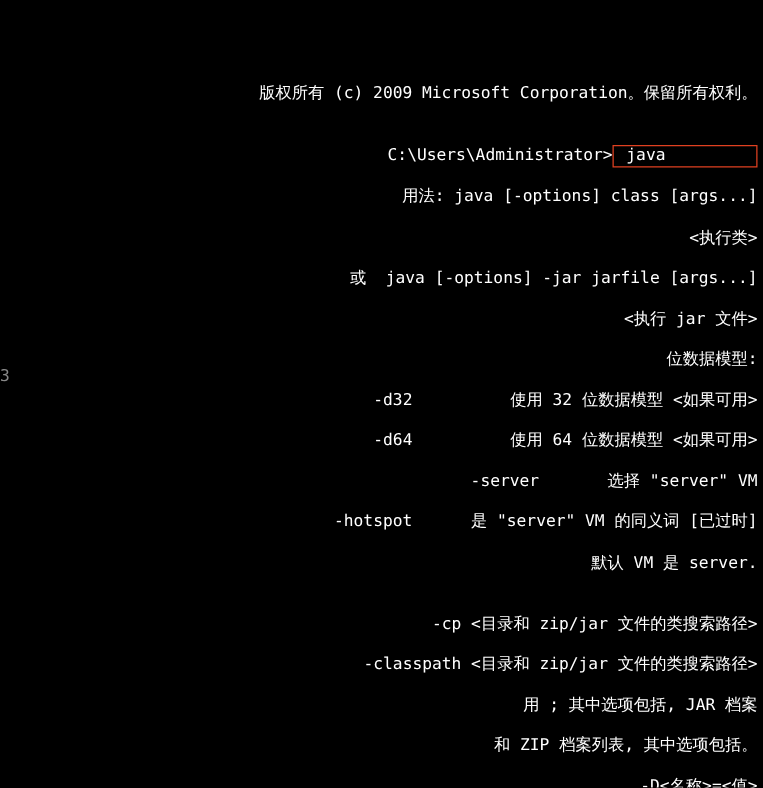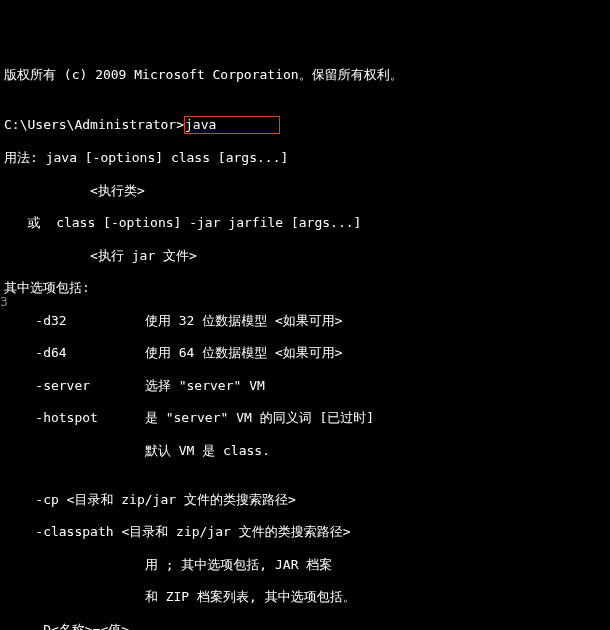--- a/index.html
+++ b/index.html
@@ -14,52 +14,53 @@
       font-size: 13px;
       line-height: 1.25;
       padding: 2px 4px;
       width: 610px;
       height: 630px;
       overflow: hidden;
       white-space: pre;
     }
     .line {
       white-space: pre;
+      text-align: right;
     }
     .highlight-box {
       border: 1px solid #e04020;
-      padding: 0 0;
+      padding: 0 10px;
       display: inline-block;
     }
     .left-clip {
       position: absolute;
       left: 0;
       top: 294px;
       color: #888;
       font-size: 13px;
     }
   </style>
 </head>
 <body>
 
 
 
 <div class="line">版权所有 (c) 2009 Microsoft Corporation。保留所有权利。</div>
 <div class="line"></div>
 <div class="line"><span>C:\Users\Administrator&gt;</span><span class="highlight-box"><span>java</span>        </span></div>
 <div class="line">用法: java [-options] class [args...]</div>
 <div class="line">           &lt;执行类&gt;</div>
-<div class="line">   或  class [-options] -jar jarfile [args...]</div>
+<div class="line">   或  java [-options] -jar jarfile [args...]</div>
 <div class="line">           &lt;执行 jar 文件&gt;</div>
-<div class="line">其中选项包括:</div>
+<div class="line">位数据模型:</div>
 <div class="line">    -d32          使用 32 位数据模型 &lt;如果可用&gt;</div>
 <div class="line">    -d64          使用 64 位数据模型 &lt;如果可用&gt;</div>
 <div class="line">    -server       选择 "server" VM</div>
 <div class="line">    -hotspot      是 "server" VM 的同义词 [已过时]</div>
-<div class="line">                  默认 VM 是 class.</div>
+<div class="line">                  默认 VM 是 server.</div>
 <div class="line"></div>
 <div class="line">    -cp &lt;目录和 zip/jar 文件的类搜索路径&gt;</div>
 <div class="line">    -classpath &lt;目录和 zip/jar 文件的类搜索路径&gt;</div>
 <div class="line">                  用 ; 其中选项包括, JAR 档案</div>
 <div class="line">                  和 ZIP 档案列表, 其中选项包括。</div>
 <div class="line">    -D&lt;名称&gt;=&lt;值&gt;</div>
 
 
 
 

